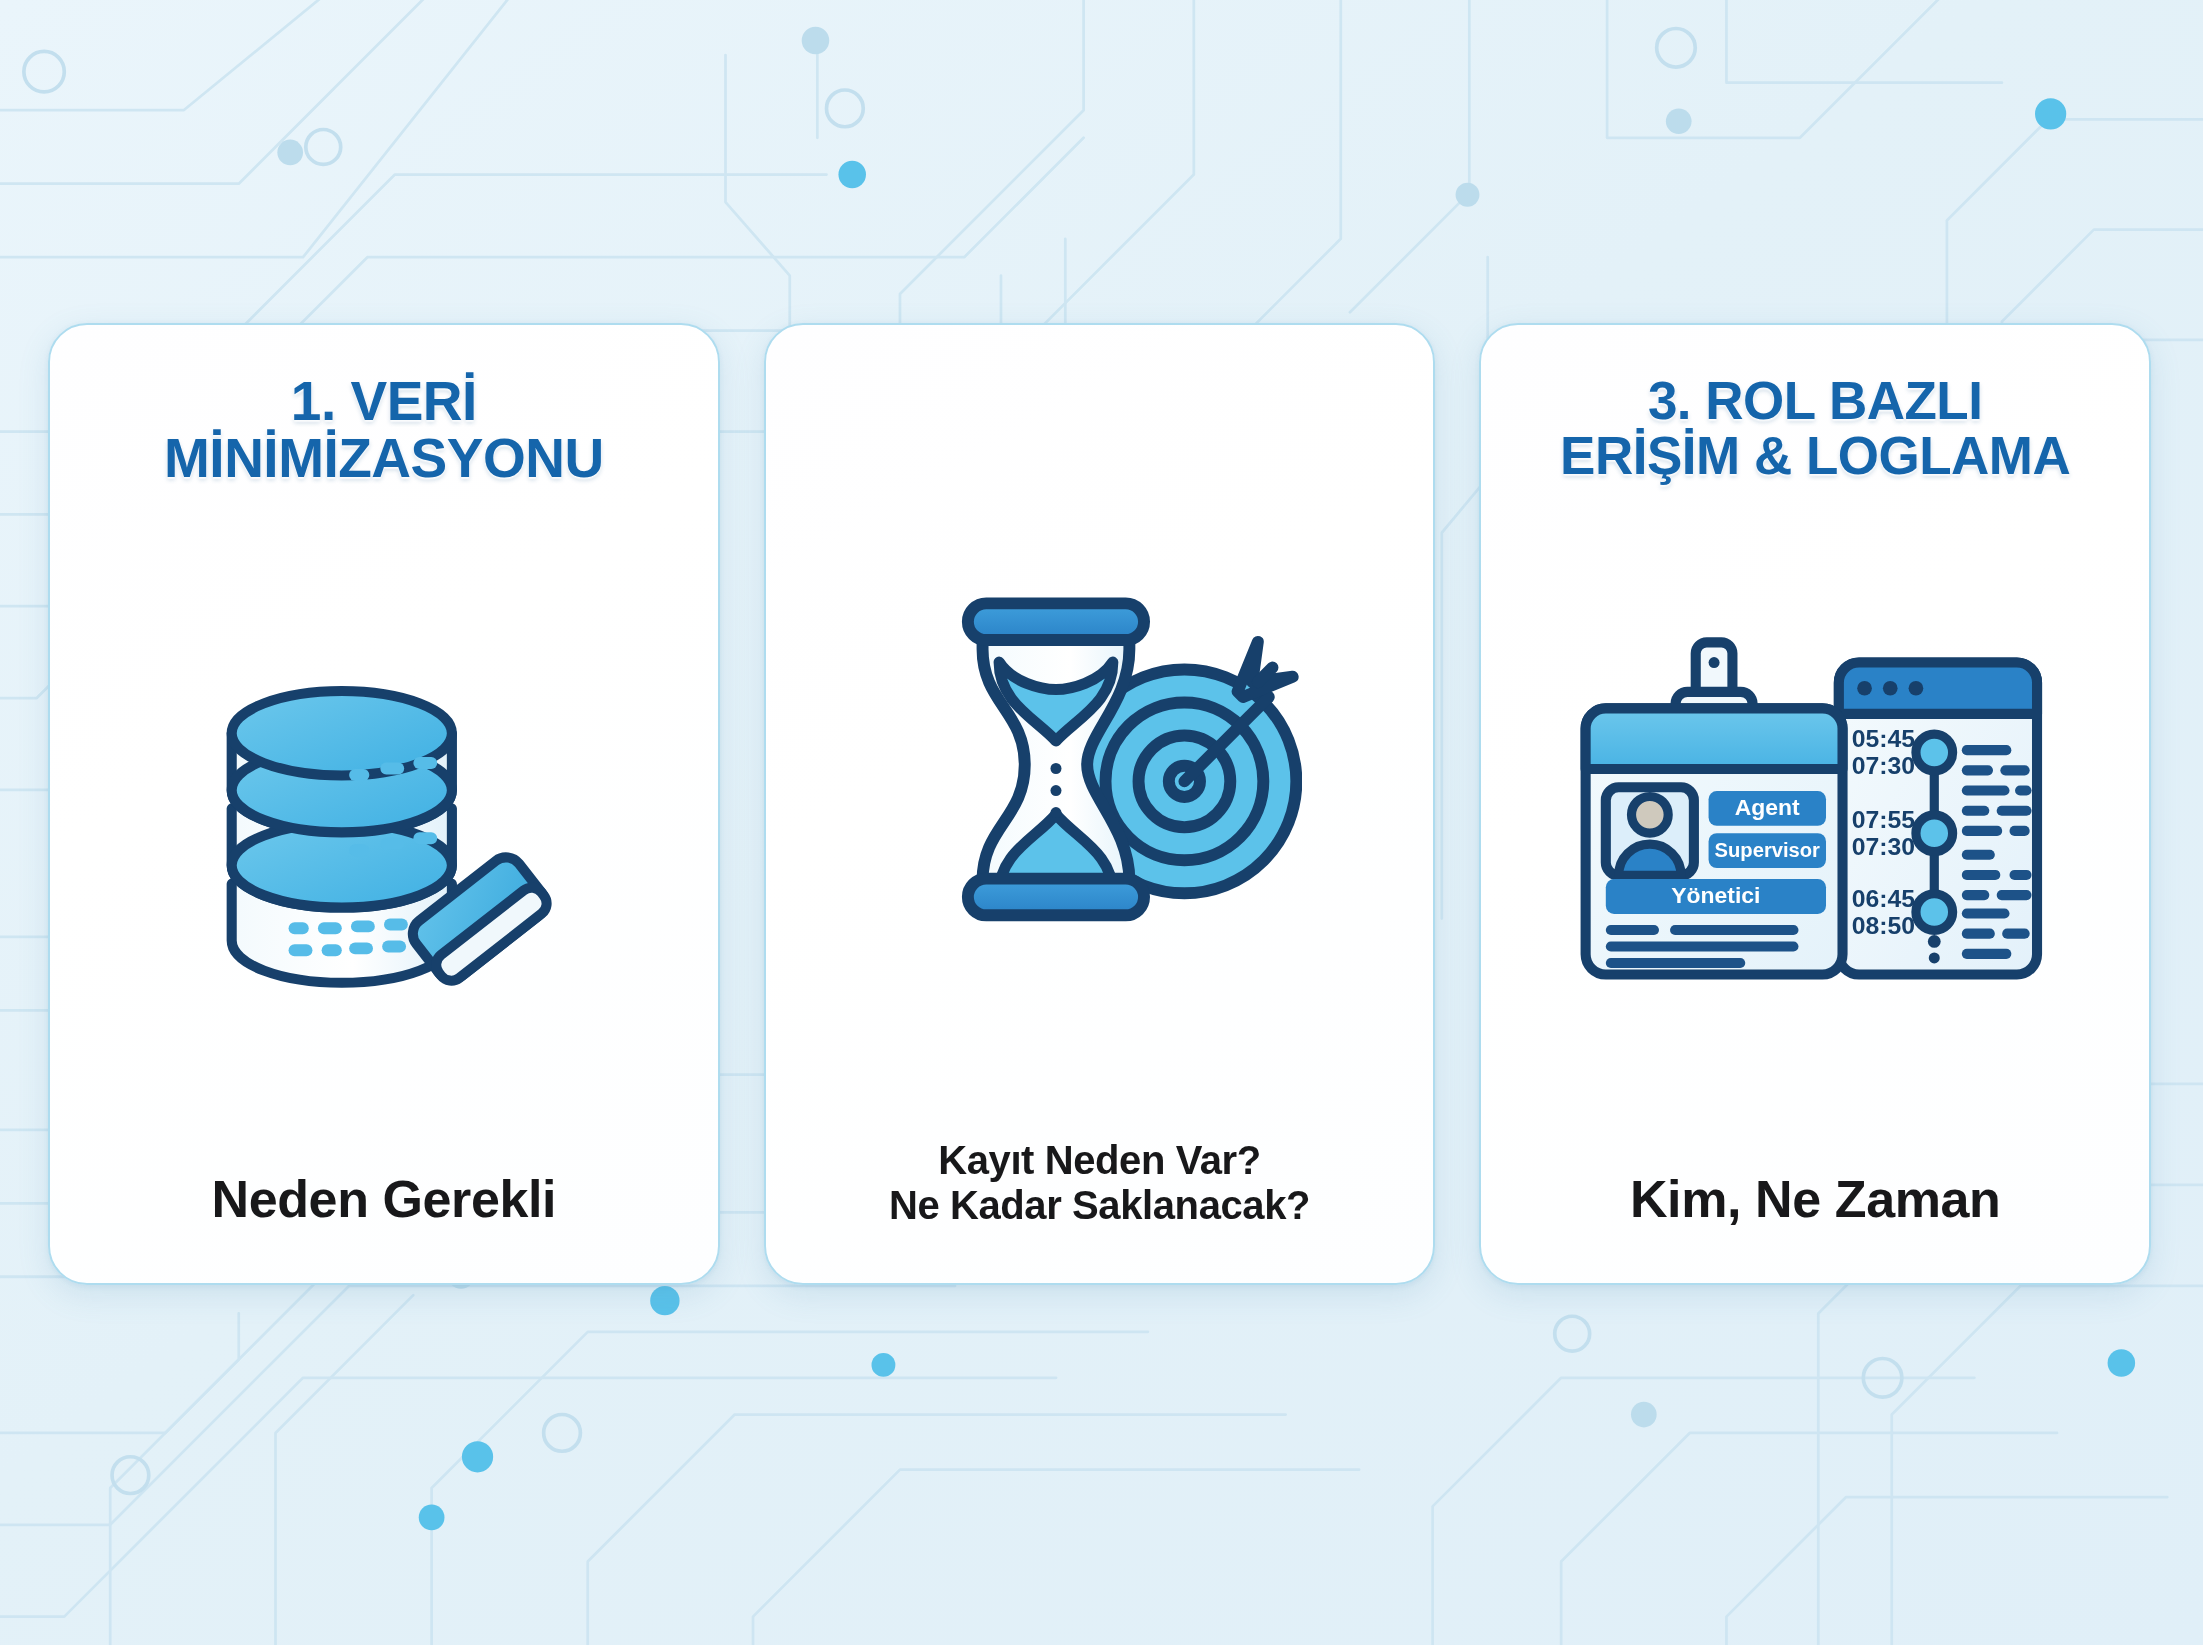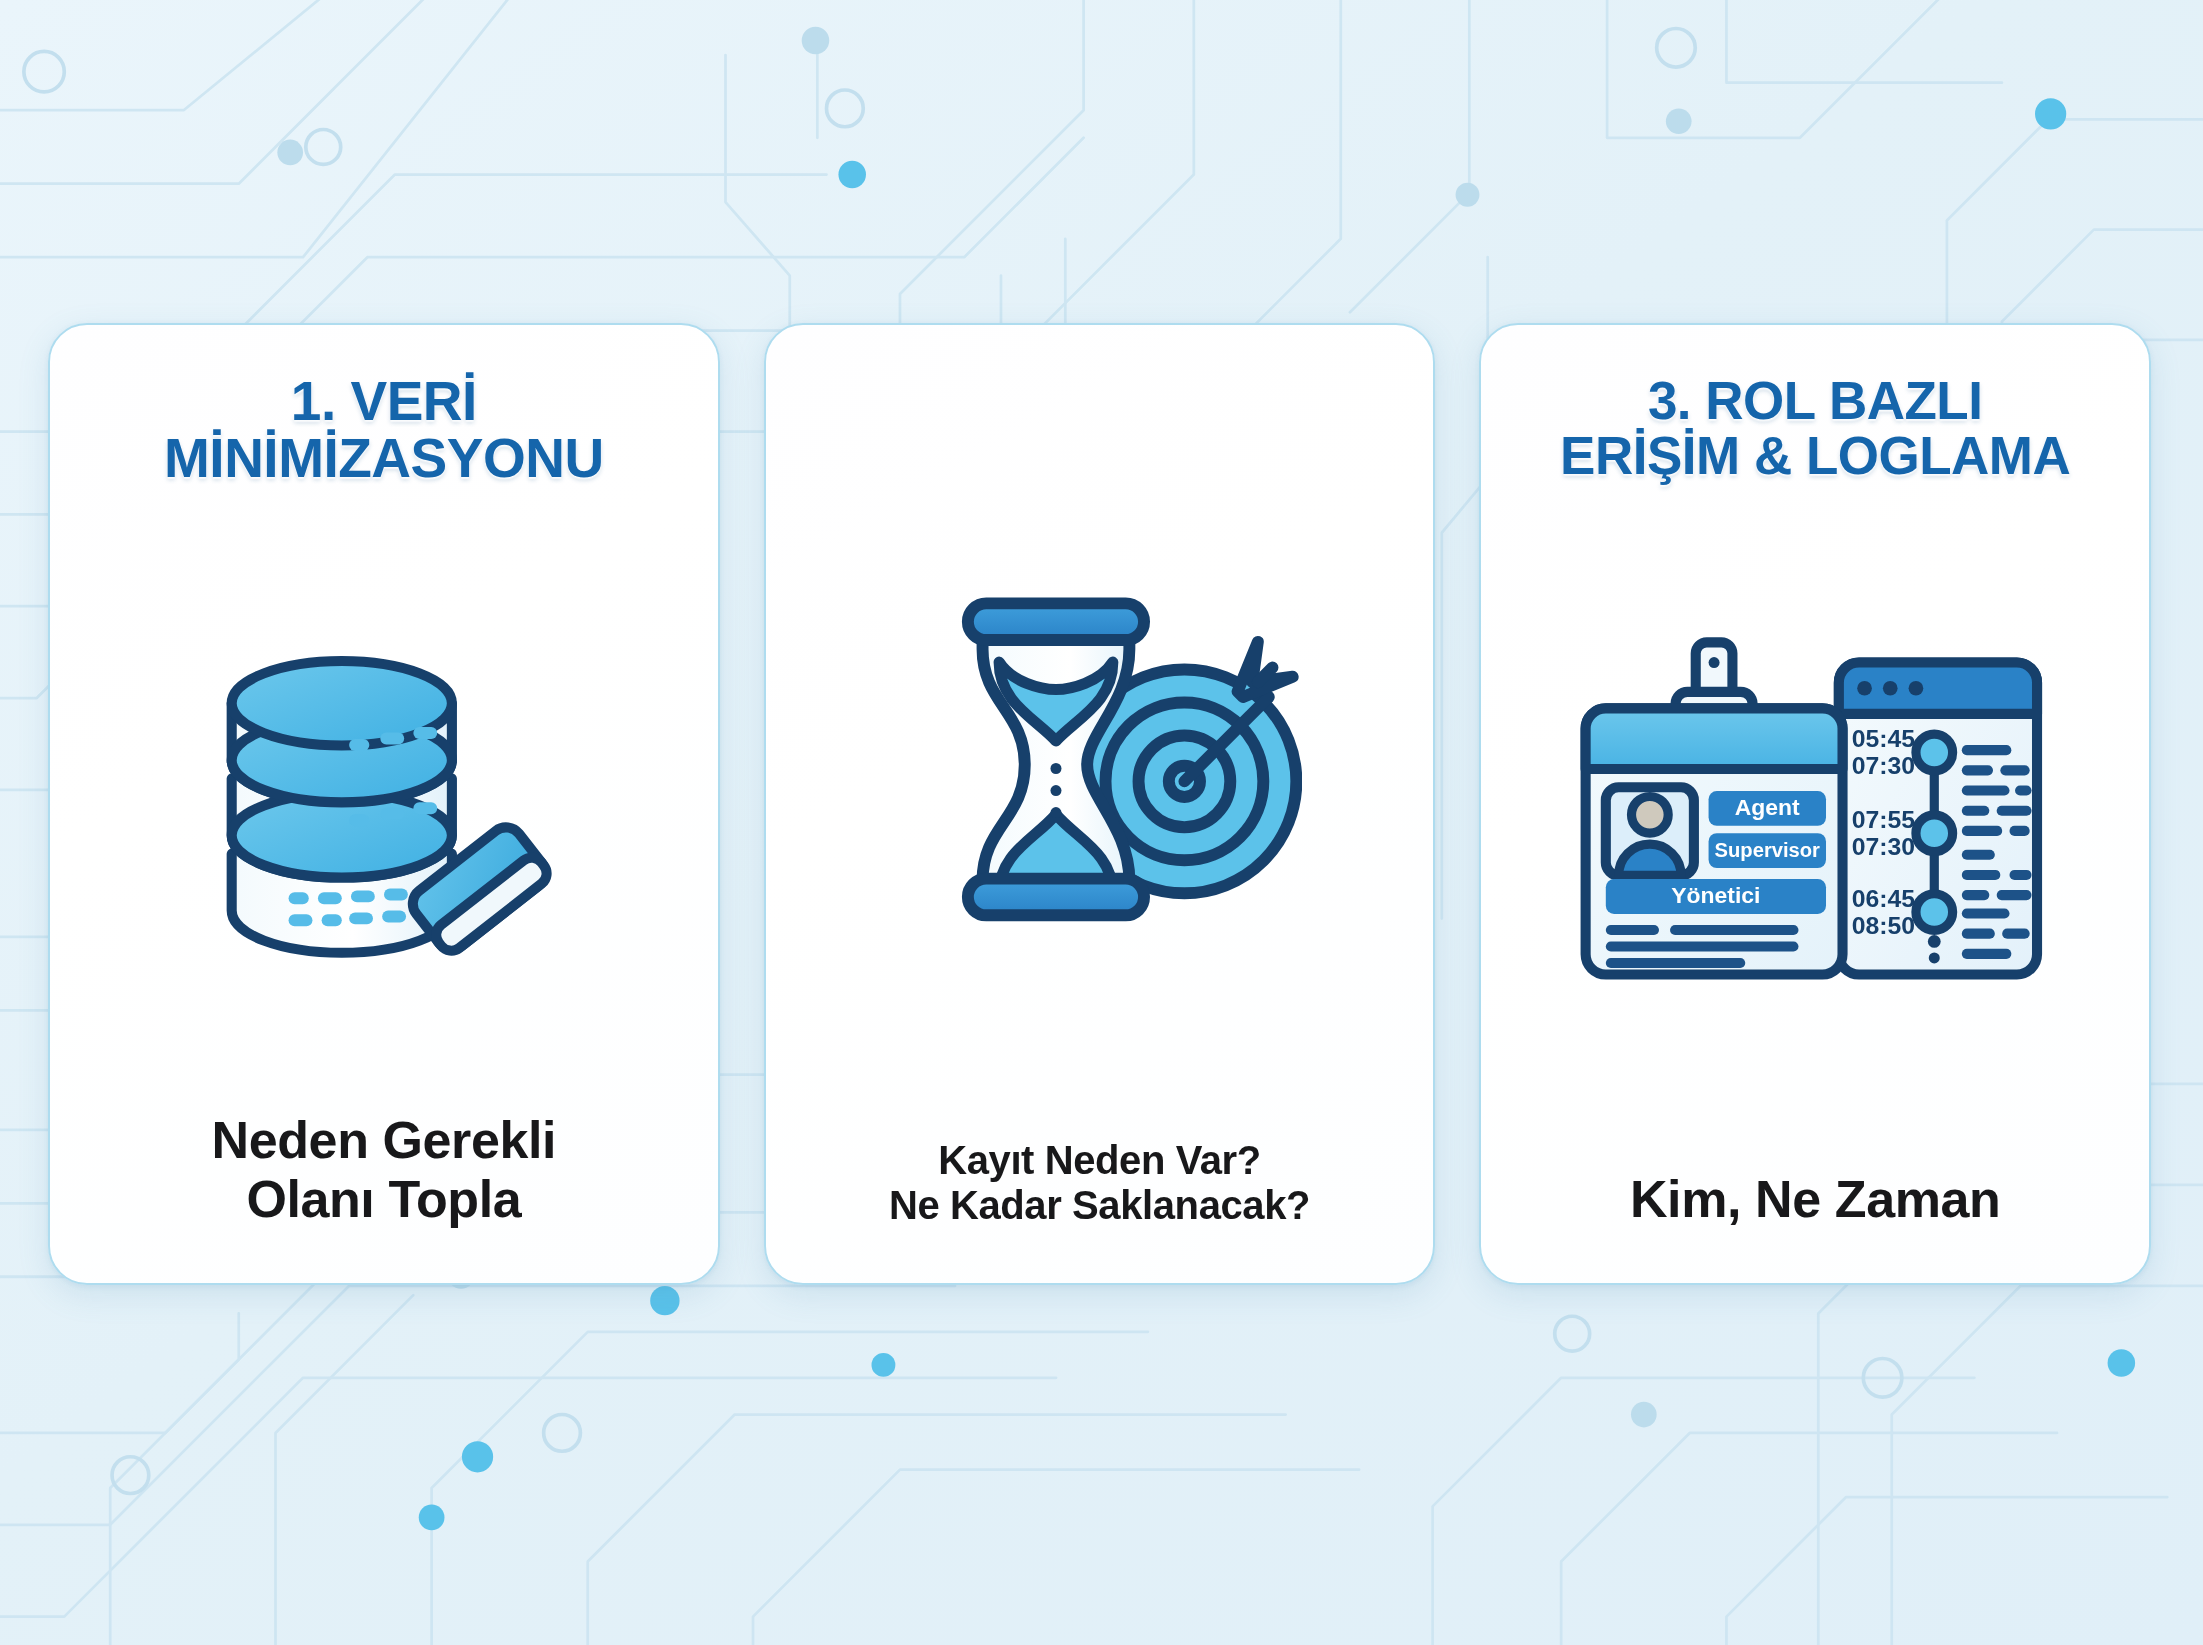--- a/index.html
+++ b/index.html
@@ -250,21 +250,20 @@
 
           <g transform="rotate(-38 308 300)">
             <rect x="244" y="262" width="142" height="76" rx="18" fill="url(#eraserTop)" stroke="#17406b" stroke-width="11"></rect>
             <rect x="244" y="306" width="142" height="32" rx="14" fill="#f0f8fc" stroke="#17406b" stroke-width="11"></rect>
           </g>
         </svg>
       </div>
 
       <div class="card-caption">
         <span class="ln">Neden Gerekli</span>
-        <span class="ln">Olanı Topla</span>
       </div>
     </div>
 
     <div class="card" id="card-2">
 
       <div class="card-art">
         <svg width="404" height="367" viewBox="0 0 440 400">
           <defs>
             <linearGradient id="glassGrad" x1="0" y1="0" x2="1" y2="0">
               <stop offset="0%" stop-color="#f4fbfe"></stop>

